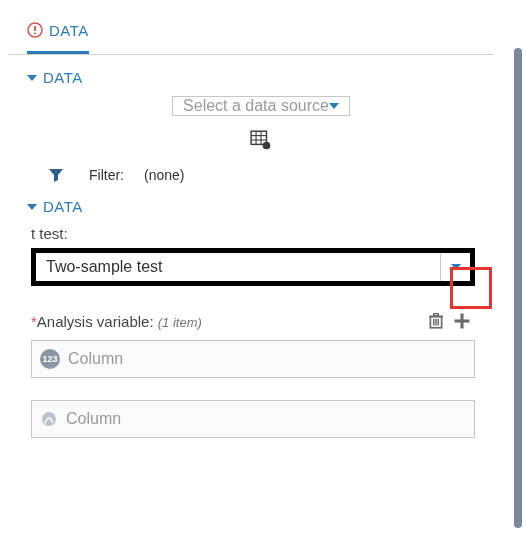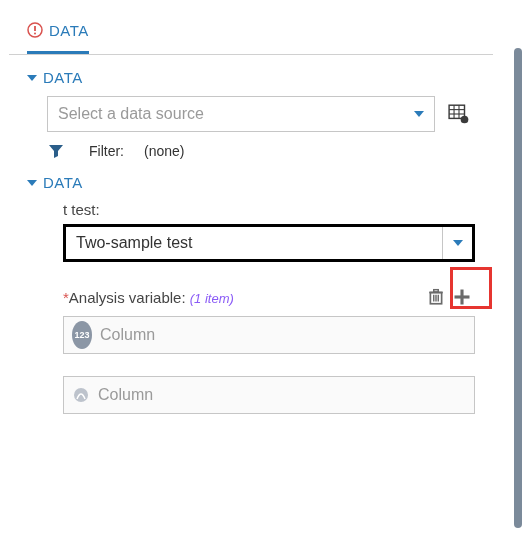--- a/index.html
+++ b/index.html
@@ -75,20 +75,21 @@
     border-right: 5px solid transparent;
     border-top: 6px solid #2b7bb9;
     margin-right: 6px;
   }
   
   .data-row {
     display: flex;
     align-items: center;
     margin: 10px 0 0 20px;
     gap: 8px;
+    flex-direction: column;
   }
   .select-box {
     flex: 1;
     height: 36px;
     border: 1px solid #c6c6c6;
     display: flex;
     align-items: center;
     justify-content: space-between;
     padding: 0 10px;
     cursor: pointer;
@@ -119,30 +120,30 @@
     gap: 20px;
   }
   .filter-row .funnel {
     width: 18px;
     height: 18px;
     margin-right: 4px;
     color: #2b5e8a;
   }
   .filter-none { }
   
-  .roles-body { margin: 6px 0 0 36px; }
+  .roles-body { margin: 6px 0 0 4px; }
   .field-label {
     margin-top: 10px;
     font-size: 15px;
     color: #454545;
   }
   .ttest-select {
     margin-top: 6px;
     height: 38px;
-    border: 3px solid #000000;
+    border: 5px solid #000000;
     display: flex;
     cursor: pointer;
   }
   .ttest-select .ttest-val {
     flex: 1;
     display: flex;
     align-items: center;
     padding: 0 10px;
     font-size: 16px;
     color: #333;
@@ -158,21 +159,21 @@
   .var-header {
     display: flex;
     align-items: center;
   }
   .var-label {
     flex: 1;
     font-size: 15px;
     color: #454545;
   }
   .var-label .req { color: #d9534f; }
-  .var-label .count { font-style: italic; color: #8b5cf6; font-size: 13px; }
+  .var-label .count { font-style: italic; color: #737373; font-size: 13px; }
   .icon-btn {
     width: 26px;
     height: 26px;
     display: flex;
     align-items: center;
     justify-content: center;
     cursor: pointer;
     color: #6b6b6b;
   }
   .var-input {
@@ -181,21 +182,21 @@
     border: 1px solid #c6c6c6;
     background: #fafafa;
     display: flex;
     align-items: center;
     padding: 0 8px;
     color: #9a9a9a;
     font-size: 16px;
   }
   .var-input .type-badge {
     width: 20px;
-    height: 28px;
+    height: 20px;
     border-radius: 50%;
     background: #8b96a5;
     color: #fff;
     font-size: 9px;
     font-weight: bold;
     display: flex;
     align-items: center;
     justify-content: center;
     margin-right: 8px;
   }

